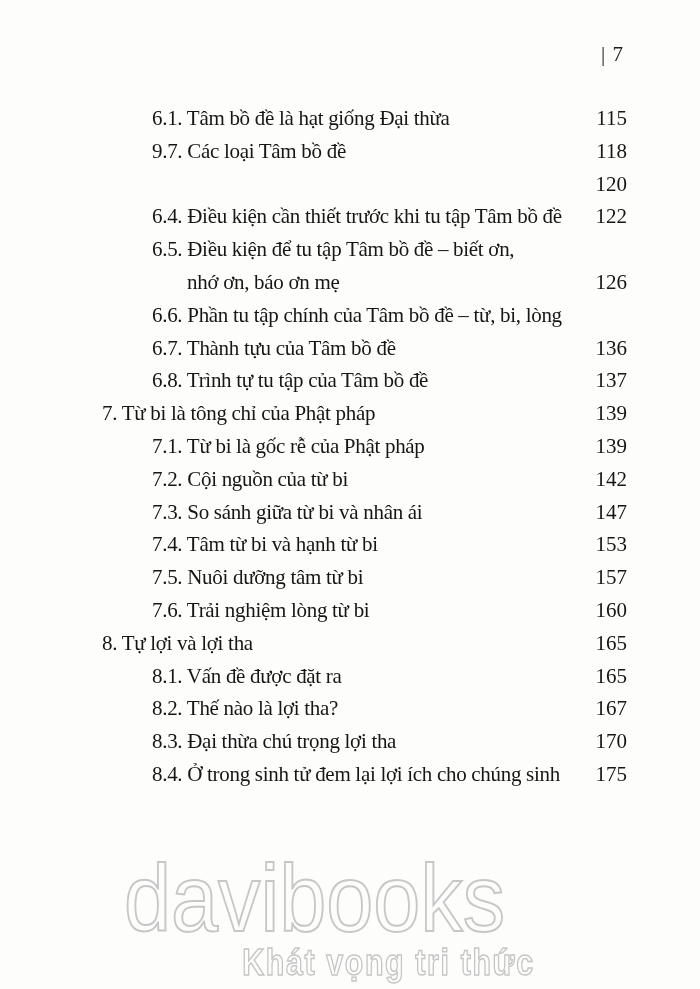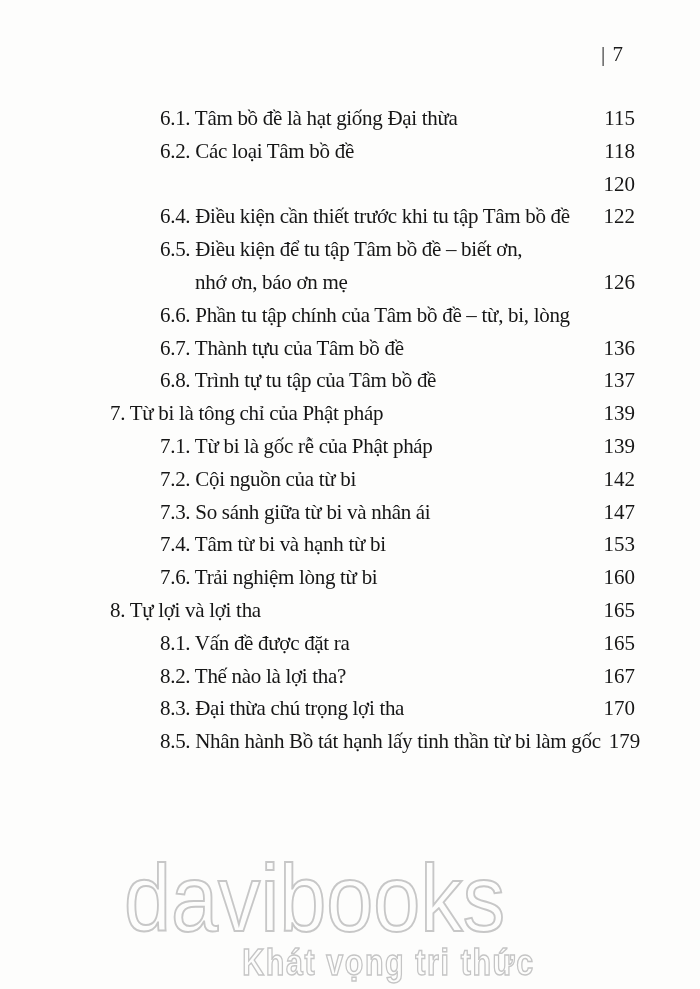--- a/index.html
+++ b/index.html
@@ -17,21 +17,20 @@
     font-size:21px;
     letter-spacing:1px;
     color:#1c1c1c;
   }
   .toc{
     position:absolute;
     left:102px;top:106px;
     width:525px;
     font-size:21px;
     letter-spacing:-0.3px;
-    margin-left:8px;
   }
   .toc-row{
     display:flex;
     align-items:baseline;
     height:32.8px;
     white-space:nowrap;
   }
   .toc-row .label{flex:0 0 auto;}
   .toc-row .pagenum{
     margin-left:auto;
@@ -75,21 +74,21 @@
 <div id="page">
 
   <div class="page-header">| 7</div>
 
   <div class="toc">
     <div class="toc-row lv-sub">
         <span class="label">6.1. Tâm bồ đề là hạt giống Đại thừa</span>
         <span class="pagenum">115</span>
       </div>
     <div class="toc-row lv-sub">
-        <span class="label">6.2. Các loại Tâm bồ đề</span>
+        <span class="label">9.7. Các loại Tâm bồ đề</span>
         <span class="pagenum">118</span>
       </div>
     <div class="toc-row lv-sub">
         <span class="pagenum">120</span>
       </div>
     <div class="toc-row lv-sub">
         <span class="label">6.4. Điều kiện cần thiết trước khi tu tập Tâm bồ đề</span>
         <span class="pagenum">122</span>
       </div>
     <div class="toc-row lv-sub">
@@ -126,41 +125,45 @@
       </div>
     <div class="toc-row lv-sub">
         <span class="label">7.3. So sánh giữa từ bi và nhân ái</span>
         <span class="pagenum">147</span>
       </div>
     <div class="toc-row lv-sub">
         <span class="label">7.4. Tâm từ bi và hạnh từ bi</span>
         <span class="pagenum">153</span>
       </div>
     <div class="toc-row lv-sub">
+        <span class="label">7.5. Nuôi dưỡng tâm từ bi</span>
+        <span class="pagenum">157</span>
+      </div>
+    <div class="toc-row lv-sub">
         <span class="label">7.6. Trải nghiệm lòng từ bi</span>
         <span class="pagenum">160</span>
       </div>
     <div class="toc-row lv-chapter">
         <span class="label">8. Tự lợi và lợi tha</span>
         <span class="pagenum">165</span>
       </div>
     <div class="toc-row lv-sub">
         <span class="label">8.1. Vấn đề được đặt ra</span>
         <span class="pagenum">165</span>
       </div>
     <div class="toc-row lv-sub">
         <span class="label">8.2. Thế nào là lợi tha?</span>
         <span class="pagenum">167</span>
       </div>
     <div class="toc-row lv-sub">
         <span class="label">8.3. Đại thừa chú trọng lợi tha</span>
         <span class="pagenum">170</span>
       </div>
     <div class="toc-row lv-sub">
-        <span class="label">8.5. Nhân hành Bồ tát hạnh lấy tinh thần từ bi làm gốc</span>
-        <span class="pagenum">179</span>
+        <span class="label">8.4. Ở trong sinh tử đem lại lợi ích cho chúng sinh</span>
+        <span class="pagenum">175</span>
       </div>
   </div>
 
   <div class="watermark-brand">davibooks</div>
   <div class="watermark-tagline">Khát vọng tri thức</div>
 
 </div>
 
 </body></html>

